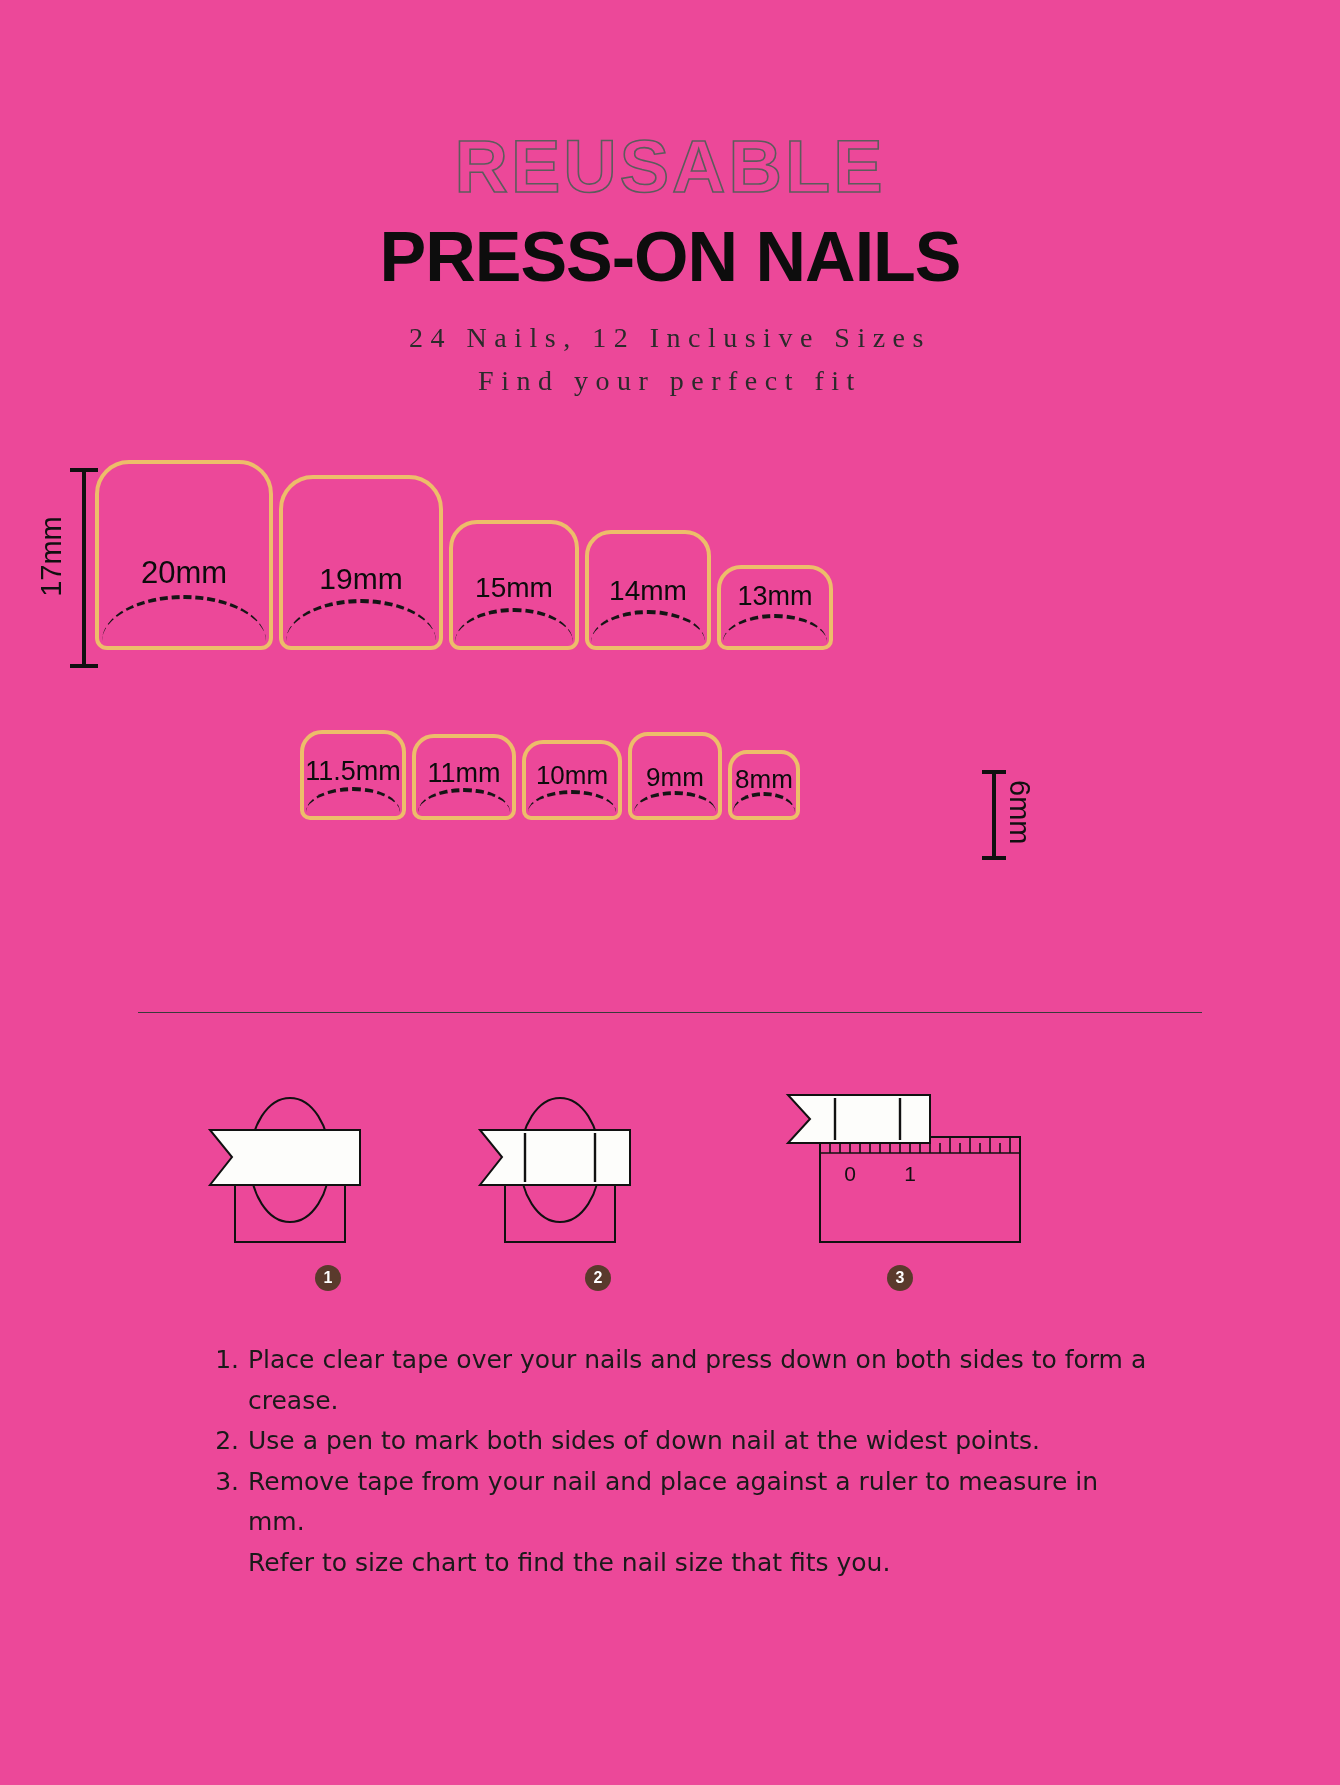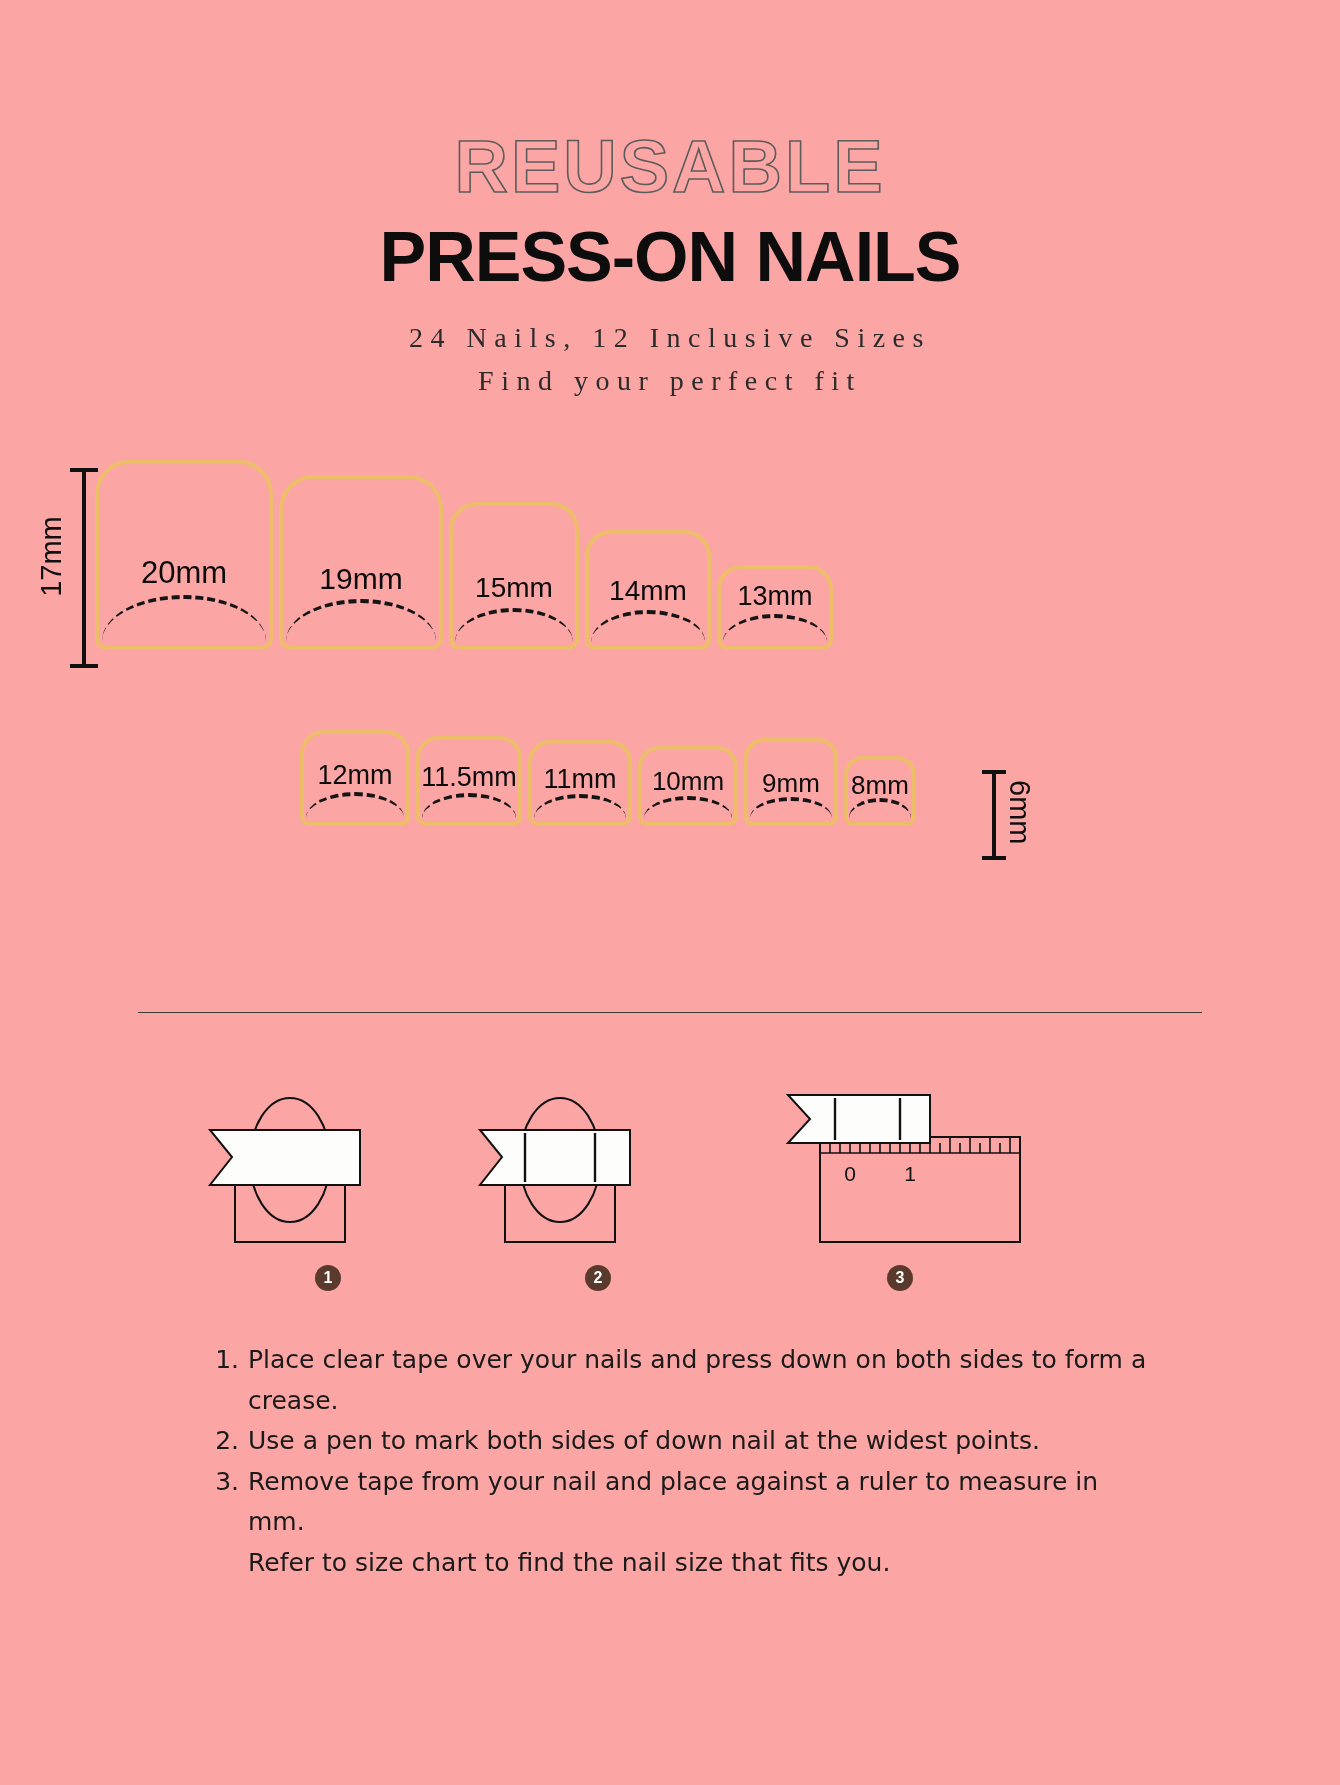--- a/index.html
+++ b/index.html
@@ -2,21 +2,21 @@
 <html><head>
 <meta charset="utf-8">
 <style>
   * { box-sizing: border-box; margin: 0; padding: 0; }
   html, body {
     width: 1340px; height: 1785px;
     background: #fdfdfb;
     font-family: "Liberation Sans", sans-serif;
     overflow: hidden;
   }
-  .page { position: relative; width: 1340px; height: 1785px; background: #fca5a5; }
+  .page { position: relative; width: 1340px; height: 1785px; background: #ec4899; }
 
   
   .header { position: absolute; left: 0; top: 0; width: 1340px; text-align: center; }
   .title-outline {
     font-family: "Liberation Sans", sans-serif;
     font-size: 74px;
     font-weight: 700;
     letter-spacing: 3px;
     color: transparent;
     -webkit-text-stroke: 1.6px #5c5c5c;
@@ -173,39 +173,35 @@
 
     <div class="nail-row row1">
       <div class="nail" style="width:178px;height:190px;">
         <div class="nail-arc" style="bottom:5px;height:46px;"></div>
         <div class="nail-label" style="font-size:31px;margin-bottom:55px;">20mm</div>
       </div>
       <div class="nail" style="width:164px;height:175px;">
         <div class="nail-arc" style="bottom:5px;height:42px;"></div>
         <div class="nail-label" style="font-size:30px;margin-bottom:50px;">19mm</div>
       </div>
-      <div class="nail" style="width:130px;height:148px;border-radius:28px 28px 11px 11px;">
+      <div class="nail" style="width:130px;height:130px;border-radius:28px 28px 11px 11px;">
         <div class="nail-arc" style="bottom:4px;height:34px;"></div>
         <div class="nail-label" style="font-size:28px;margin-bottom:42px;">15mm</div>
       </div>
       <div class="nail" style="width:126px;height:120px;border-radius:26px 26px 11px 11px;">
         <div class="nail-arc" style="bottom:4px;height:32px;"></div>
         <div class="nail-label" style="font-size:28px;margin-bottom:39px;">14mm</div>
       </div>
       <div class="nail" style="width:116px;height:85px;border-radius:24px 24px 10px 10px;">
         <div class="nail-arc" style="bottom:4px;height:28px;"></div>
         <div class="nail-label" style="font-size:27px;margin-bottom:34px;">13mm</div>
       </div>
     </div>
 
     <div class="nail-row row2">
-      <div class="nail" style="width:110px;height:96px;border-radius:24px 24px 10px 10px;">
-        <div class="nail-arc" style="bottom:4px;height:26px;"></div>
-        <div class="nail-label" style="font-size:27px;margin-bottom:31px;">12mm</div>
-      </div>
       <div class="nail" style="width:106px;height:90px;border-radius:22px 22px 10px 10px;">
         <div class="nail-arc" style="bottom:4px;height:25px;"></div>
         <div class="nail-label" style="font-size:27px;margin-bottom:29px;">11.5mm</div>
       </div>
       <div class="nail" style="width:104px;height:86px;border-radius:22px 22px 10px 10px;">
         <div class="nail-arc" style="bottom:4px;height:24px;"></div>
         <div class="nail-label" style="font-size:27px;margin-bottom:27px;">11mm</div>
       </div>
       <div class="nail" style="width:100px;height:80px;border-radius:21px 21px 9px 9px;">
         <div class="nail-arc" style="bottom:4px;height:22px;"></div>

